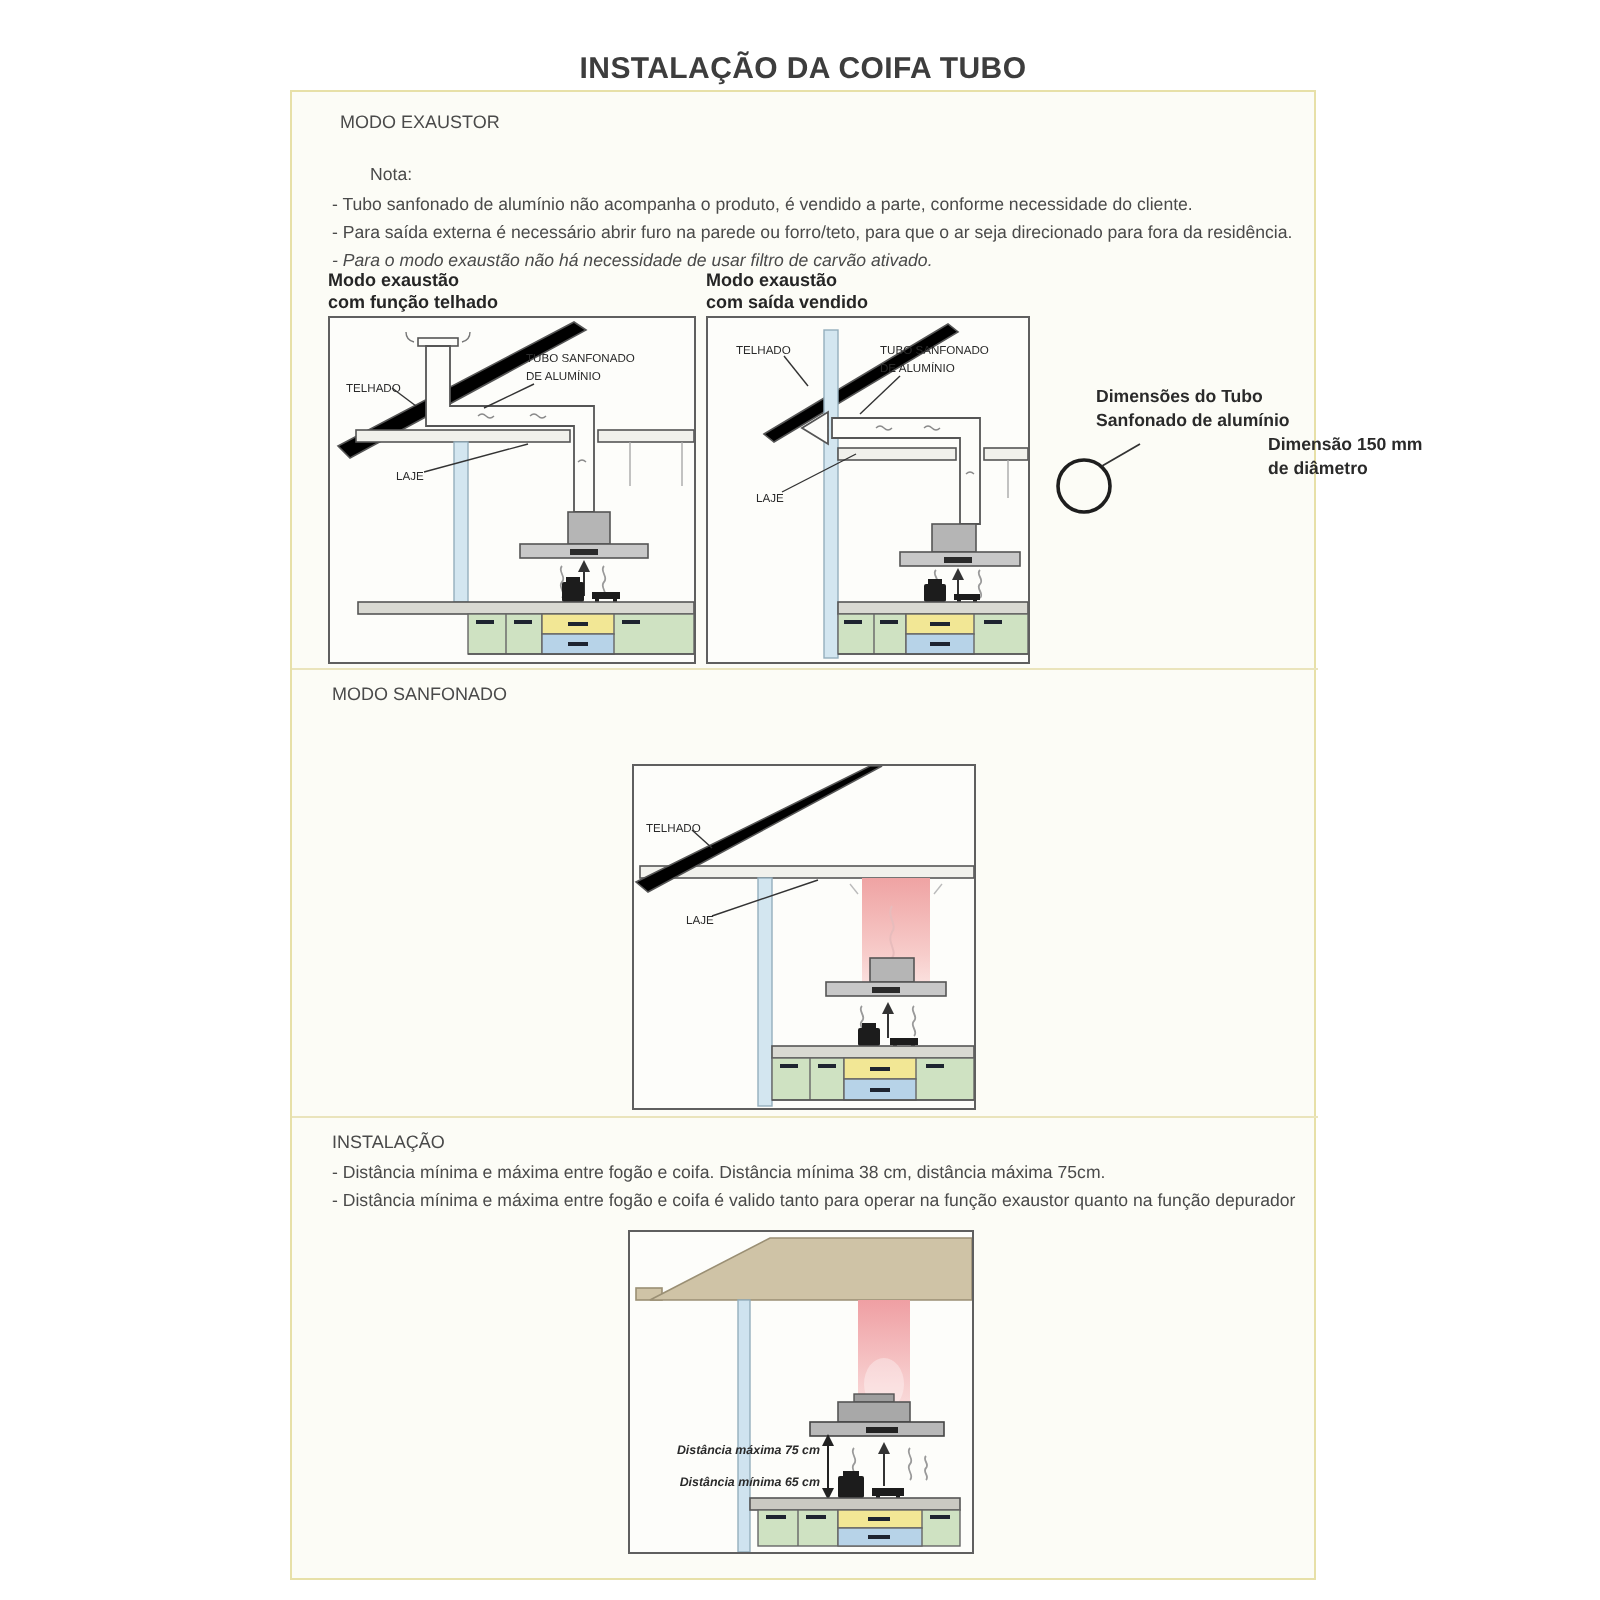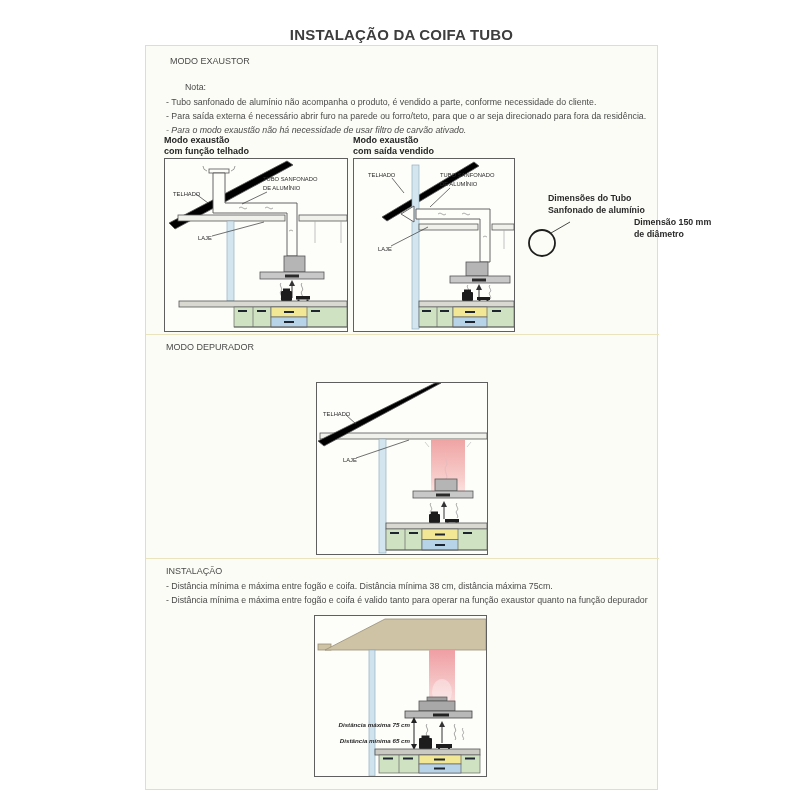--- a/index.html
+++ b/index.html
@@ -193,21 +193,21 @@
     <circle cx="18" cy="29" r="13" fill="none" stroke="#1e1e1e" stroke-width="1.8"></circle>
     <line x1="27" y1="19" x2="46" y2="8" stroke="#333" stroke-width="0.9"></line>
   </svg>
   <div class="dim-note" style="left:440px;top:171px;margin-left:48px;">
     <div>Dimensão 150 mm</div>
     <div>de diâmetro</div>
   </div>
 
   <div class="divider" style="top:288px;"></div>
 
-  <div class="txt heading" style="left:20px;top:296px;">MODO DEPURADOR</div>
+  <div class="txt heading" style="left:20px;top:296px;">MODO SANFONADO</div>
 
   <svg class="diagram" style="left:170px;top:336px;" width="170" height="171" viewBox="0 0 170 171">
     <defs>
       <linearGradient id="pinkGrad1" x1="0" y1="0" x2="0" y2="1">
         <stop offset="0" stop-color="#efa3a3"></stop>
         <stop offset="0.7" stop-color="#f7ccca"></stop>
         <stop offset="1" stop-color="#fbe2e0"></stop>
       </linearGradient>
     </defs>
 

